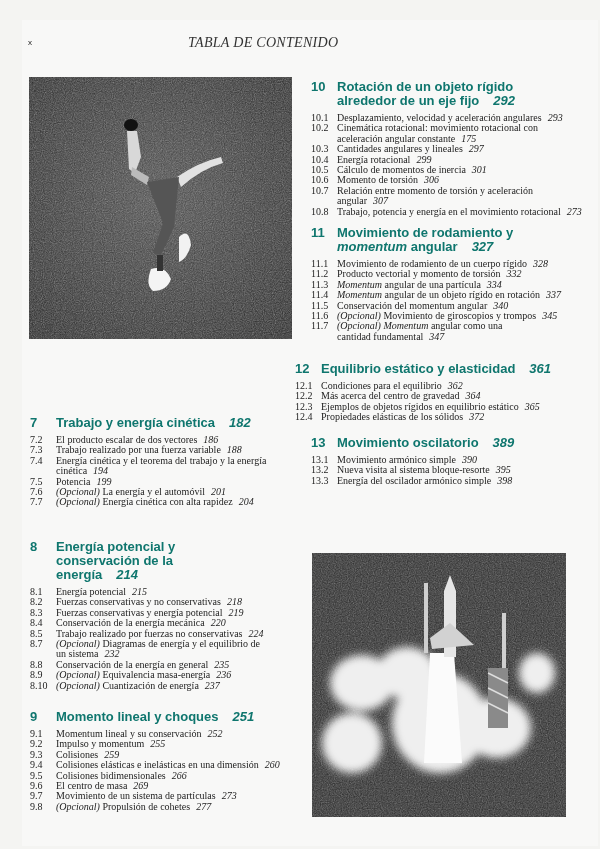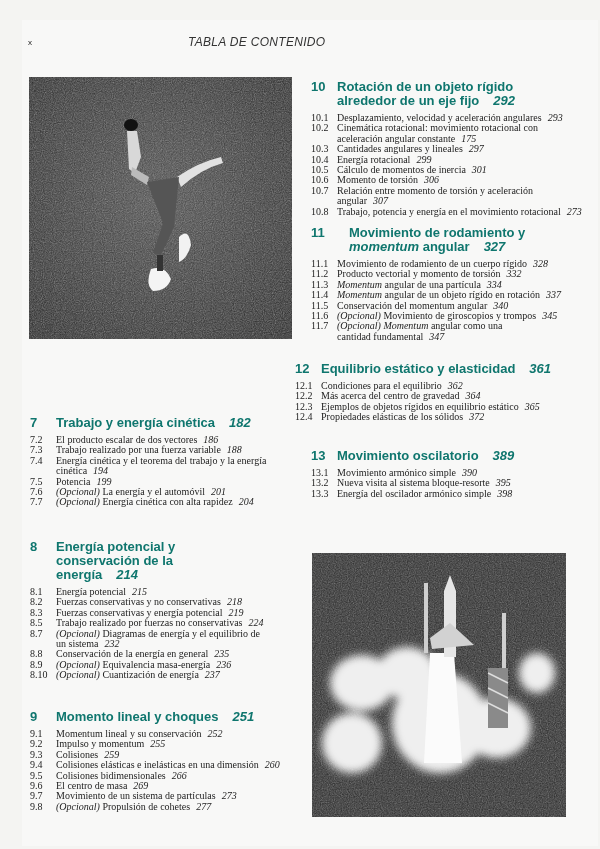--- a/index.html
+++ b/index.html
@@ -11,22 +11,22 @@
   }
   .page {
     position:absolute; left:22px; top:20px; width:576px; height:826px;
     background:#f8f8f7;
   }
   .page-marker {
     position:absolute; left:28px; top:38px; font-size:8px;
     font-family:"Liberation Sans", sans-serif; color:#222;
   }
   .running-head {
-    position:absolute; left:188px; top:35px; font-size:12px; letter-spacing:0.3px;
-    font-family:Liberation Sans, sans-serif; font-style:italic; color:#333;
+    position:absolute; left:188px; top:35px; font-size:14px; letter-spacing:0.3px;
+    font-family:Liberation Serif, serif; font-style:italic; color:#333;
   }
   .photo {
     position:absolute; overflow:hidden;
     background:#3a3a3a;
   }
   .photo svg { display:block; }
   .chapter { position:absolute; }
   .ch-head {
     display:flex; font-family:"Liberation Sans", sans-serif; font-weight:bold;
     font-size:13px; line-height:14px; color:#0f766e;
@@ -164,20 +164,24 @@
       </div>
     <div class="entry">
         <span class="e-num">8.2</span>
         <span class="e-text"><span>Fuerzas conservativas y no conservativas</span><span class="e-page">218</span></span>
       </div>
     <div class="entry">
         <span class="e-num">8.3</span>
         <span class="e-text"><span>Fuerzas conservativas y energía potencial</span><span class="e-page">219</span></span>
       </div>
     <div class="entry">
+        <span class="e-num">8.4</span>
+        <span class="e-text"><span>Conservación de la energía mecánica</span><span class="e-page">220</span></span>
+      </div>
+    <div class="entry">
         <span class="e-num">8.5</span>
         <span class="e-text"><span>Trabajo realizado por fuerzas no conservativas</span><span class="e-page">224</span></span>
       </div>
     <div class="entry" style="width:240px;">
         <span class="e-num">8.7</span>
         <span class="e-text"><span class="opt">(Opcional)</span> <span>Diagramas de energía y el equilibrio de un sistema</span><span class="e-page">232</span></span>
       </div>
     <div class="entry">
         <span class="e-num">8.8</span>
         <span class="e-text"><span>Conservación de la energía en general</span><span class="e-page">235</span></span>
@@ -269,21 +273,21 @@
         <span class="e-text"><span>Relación entre momento de torsión y aceleración angular</span><span class="e-page">307</span></span>
       </div>
     <div class="entry">
         <span class="e-num">10.8</span>
         <span class="e-text"><span>Trabajo, potencia y energía en el movimiento rotacional</span><span class="e-page">273</span></span>
       </div>
   </div>
 </div>
 
 <div class="chapter" style="left:311px; top:226px; width:272px;">
-  <div class="ch-head" style="width:250px;gap:12px;">
+  <div class="ch-head" style="width:250px;">
     <span class="ch-num">11</span>
     <span class="ch-title"><span>Movimiento de rodamiento y </span><i>momentum</i><span> angular</span><span class="ch-page">327</span></span>
   </div>
   <div class="entries">
     <div class="entry">
         <span class="e-num">11.1</span>
         <span class="e-text"><span>Movimiento de rodamiento de un cuerpo rígido</span><span class="e-page">328</span></span>
       </div>
     <div class="entry">
         <span class="e-num">11.2</span>
@@ -330,21 +334,21 @@
         <span class="e-num">12.3</span>
         <span class="e-text"><span>Ejemplos de objetos rígidos en equilibrio estático</span><span class="e-page">365</span></span>
       </div>
     <div class="entry">
         <span class="e-num">12.4</span>
         <span class="e-text"><span>Propiedades elásticas de los sólidos</span><span class="e-page">372</span></span>
       </div>
   </div>
 </div>
 
-<div class="chapter" style="left:311px; top:449px; width:272px;">
+<div class="chapter" style="left:311px; top:436px; width:272px;">
   <div class="ch-head">
     <span class="ch-num">13</span>
     <span class="ch-title"><span>Movimiento oscilatorio</span><span class="ch-page">389</span></span>
   </div>
   <div class="entries">
     <div class="entry">
         <span class="e-num">13.1</span>
         <span class="e-text"><span>Movimiento armónico simple</span><span class="e-page">390</span></span>
       </div>
     <div class="entry">

